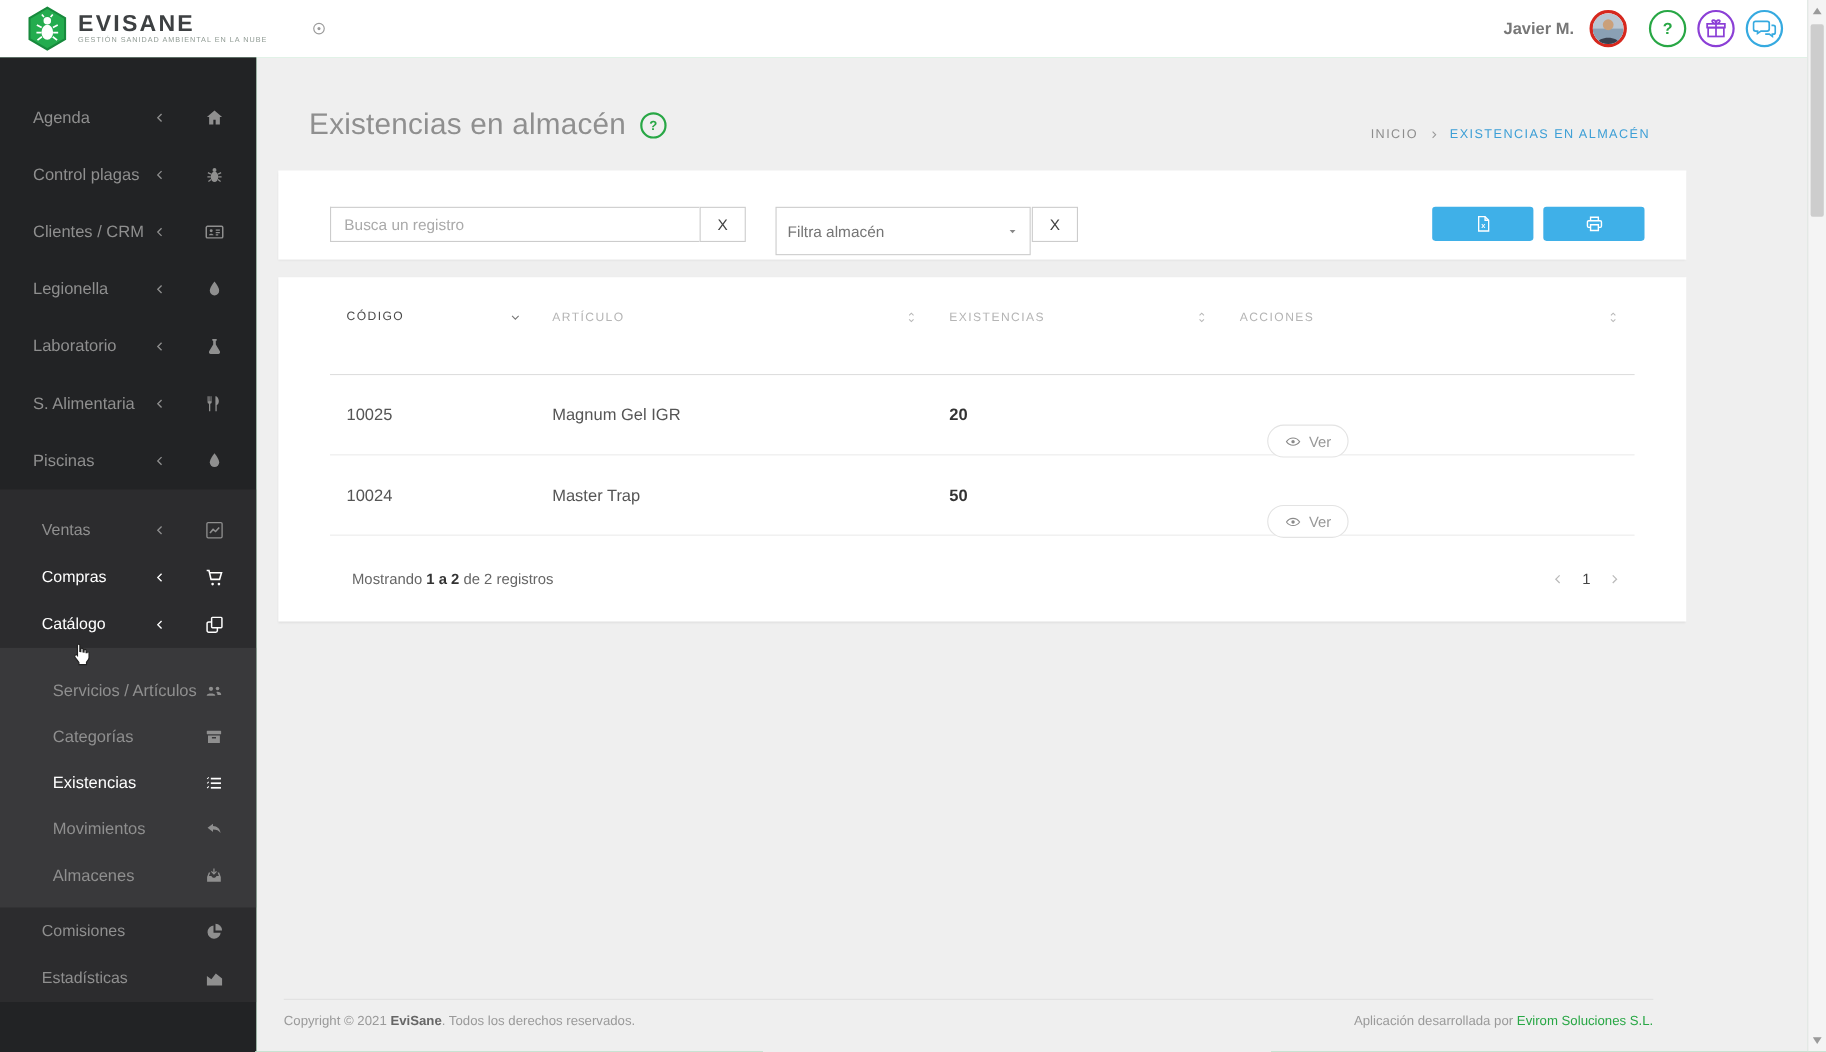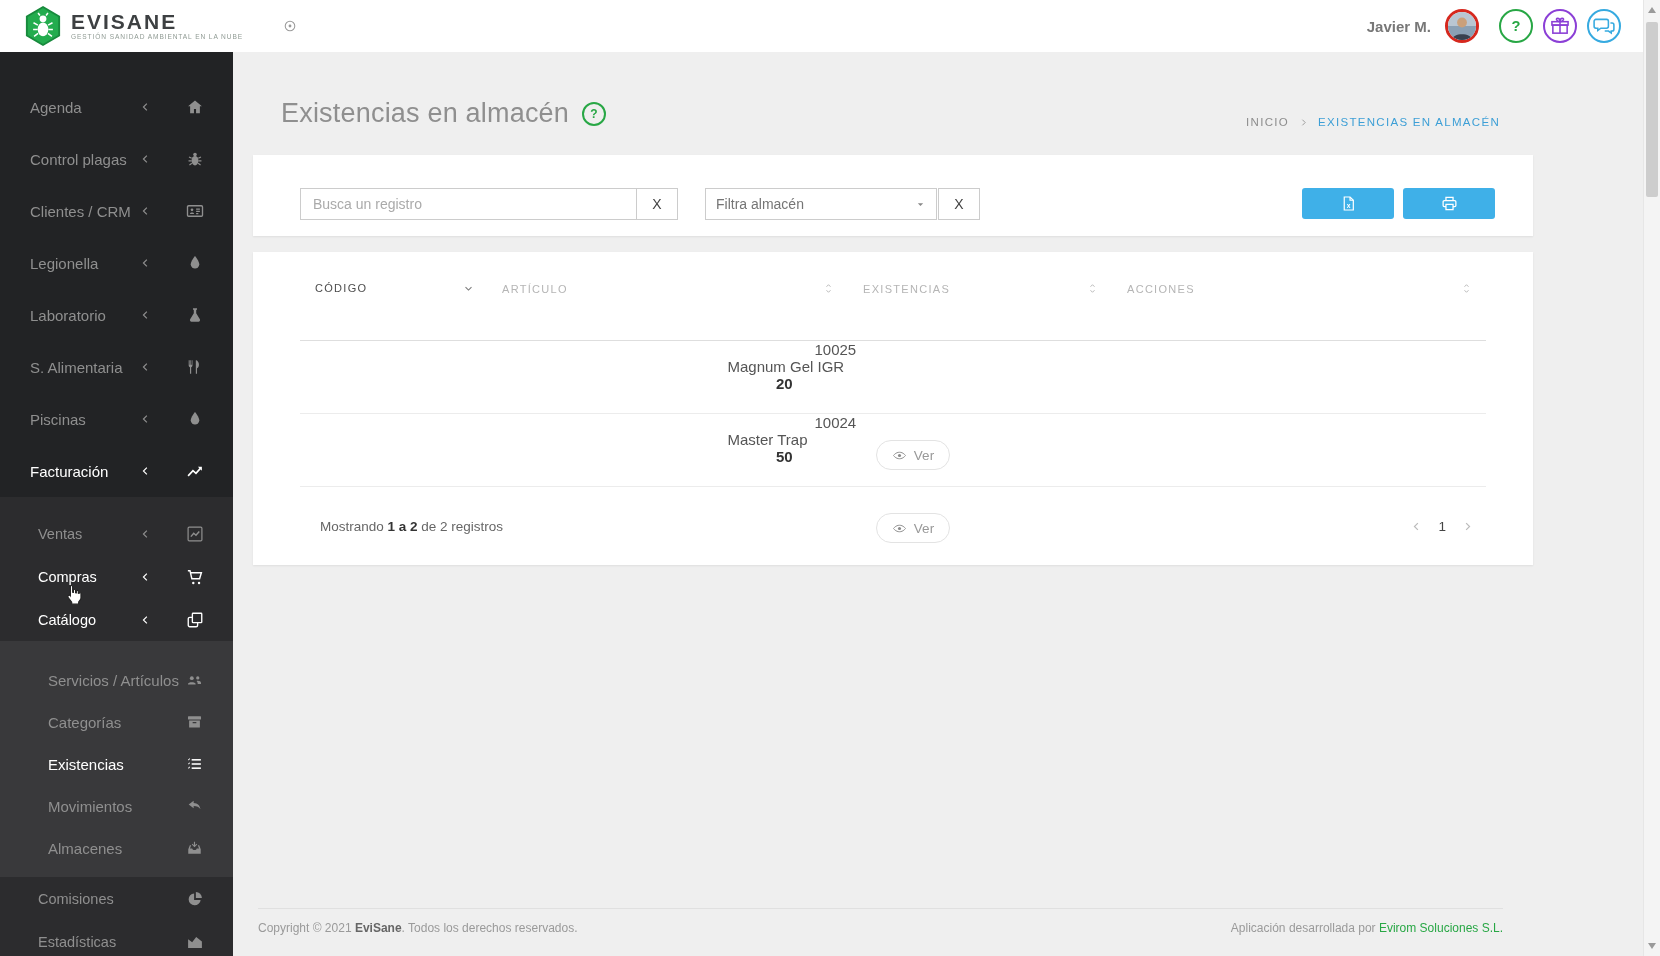--- a/index.html
+++ b/index.html
@@ -71,40 +71,40 @@
 
   
   .filter-card{top:103px;height:81px;}
   .search-group{position:absolute;left:47px;top:33px;display:flex;}
   .search-input{width:336px;height:32px;border:1px solid #ccc;border-right:none;padding:0 12px;
                 font-size:14px;color:#555;font-family:"Liberation Sans",sans-serif;outline:none;}
   .search-input::placeholder{color:#aaa;}
   .xbtn{width:42px;height:32px;border:1px solid #ccc;background:#fff;font-size:14px;color:#444;
         cursor:pointer;font-family:"Liberation Sans",sans-serif;}
   .select-group{position:absolute;left:452px;top:33px;display:flex;gap:1px;}
-  .select{width:232px;height:32px;border:1px solid #ccc;background:#fff;display:flex;align-items:center;
+  .select{width:232px;height:44px;border:1px solid #ccc;background:#fff;display:flex;align-items:center;
           padding:0 10px;cursor:pointer;}
   .sel-text{flex:1;font-size:14px;color:#757575;}
   .sel-caret{width:11px;height:11px;color:#888;}
   .fc-actions{position:absolute;right:38px;top:33px;display:flex;gap:9px;}
   .blue-btn{width:92px;height:31px;background:#3fb0e8;border:none;border-radius:3px;cursor:pointer;
             display:flex;align-items:center;justify-content:center;color:#fff;}
   .blue-btn span{width:17px;height:17px;}
 
   
   .table-card{top:200px;height:313px;}
   .tbl{position:absolute;left:47px;right:47px;top:30px;}
   .thead{display:flex;height:59px;align-items:flex-start;border-bottom:1px solid #dedede;}
   .th{display:flex;align-items:center;justify-content:space-between;font-size:11px;letter-spacing:1.3px;
       color:#b5b5b5;cursor:pointer;padding:0 13px 0 15px;}
   .th .sort{width:13px;height:13px;color:#b8b8b8;flex:0 0 auto;}
   .th.sorted{color:#4c4c4c;}
   .th.sorted .sort{width:11px;height:11px;color:#777;}
   .c1{width:187px;}.c2{width:361px;}.c3{width:264px;}.c4{flex:1;}
-  .trow{display:flex;height:73px;align-items:center;border-bottom:1px solid #ececec;font-size:15px;color:#555;flex-direction:column;}
+  .trow{display:flex;height:73px;align-items:center;border-bottom:1px solid #ececec;font-size:15px;color:#555;}
   .td{padding:0 13px 0 15px;}
   .td.qty{font-weight:bold;color:#333;}
   .ver-btn{display:flex;align-items:center;gap:7px;height:30px;padding:0 15px;margin-left:40px;
            border:1px solid #e3e3e3;border-radius:15px;background:#fff;color:#999;font-size:13.5px;
            cursor:pointer;font-family:"Liberation Sans",sans-serif;margin-top:48px;}
   .ver-btn .eye{width:15px;height:15px;color:#8a8a8a;}
   .tfoot{display:flex;align-items:center;justify-content:space-between;padding-top:32px;}
   .summary{font-size:13.5px;color:#666;margin-left:20px;}
   .summary b{color:#333;}
   .pagination{display:flex;align-items:center;gap:16px;margin-right:13px;}
@@ -286,34 +286,20 @@
             <svg viewBox="0 0 24 24" fill="none" stroke="currentColor" stroke-width="2.6">
               <path d="M15 4.5 7.5 12l7.5 7.5"></path>
             </svg>
           </span>
         <span class="mi-icon" data-bind-icon="sidebar.main.6.icon">
             <svg viewBox="0 0 24 24" fill="currentColor">
               <path d="M12 2.6S6.3 9.4 6.3 13.7a5.7 5.7 0 0 0 11.4 0C17.7 9.4 12 2.6 12 2.6z"></path>
             </svg>
           </span>
       </div>
-      <div class="mi active">
-        <span class="mi-label" data-bind="sidebar.main.7.label">Facturación</span>
-        <span class="mi-chev" data-bind-icon="icons.sidebar_chevron">
-            <svg viewBox="0 0 24 24" fill="none" stroke="currentColor" stroke-width="2.6">
-              <path d="M15 4.5 7.5 12l7.5 7.5"></path>
-            </svg>
-          </span>
-        <span class="mi-icon" data-bind-icon="sidebar.main.7.icon">
-            <svg viewBox="0 0 24 24" fill="none" stroke="currentColor" stroke-width="2.2">
-              <path d="M2.8 18.5 9.3 11.5l4 3.5 6.2-6.8"></path>
-              <path d="M15.8 6.2h5.4v5.4z" fill="currentColor" stroke="none"></path>
-            </svg>
-          </span>
-      </div>
     </div>
 
     <div class="menu-l2">
       <div class="mi">
         <span class="mi-label" data-bind="sidebar.facturacion_submenu.0.label">Ventas</span>
         <span class="mi-chev" data-bind-icon="icons.sidebar_chevron">
             <svg viewBox="0 0 24 24" fill="none" stroke="currentColor" stroke-width="2.6">
               <path d="M15 4.5 7.5 12l7.5 7.5"></path>
             </svg>
           </span>

